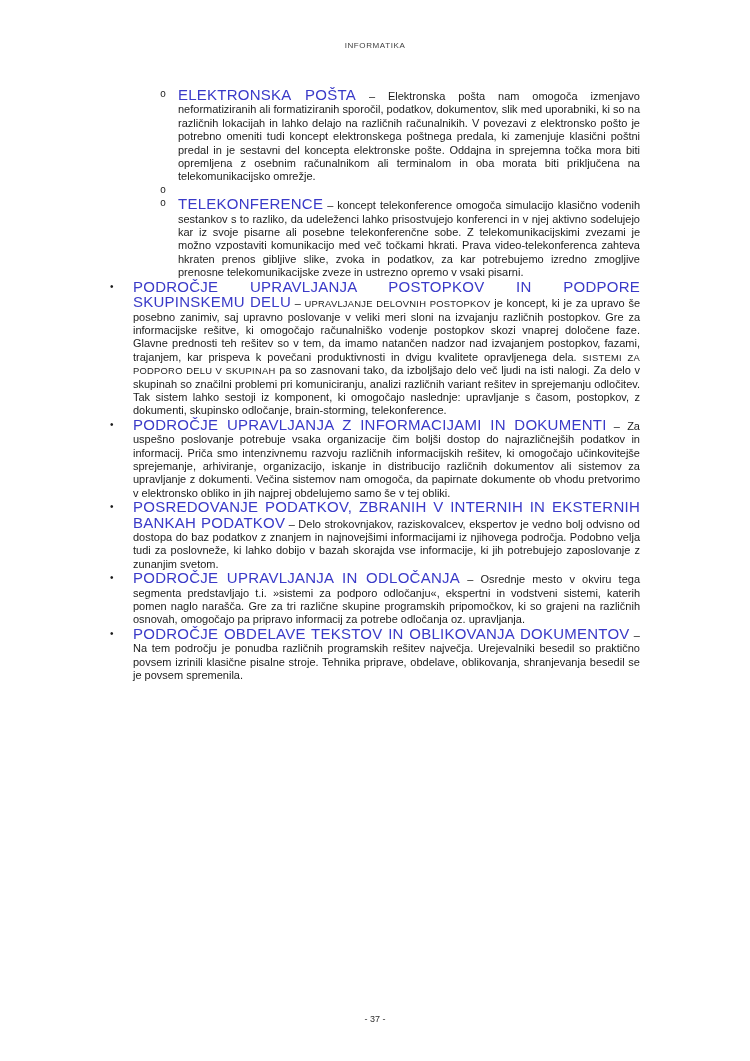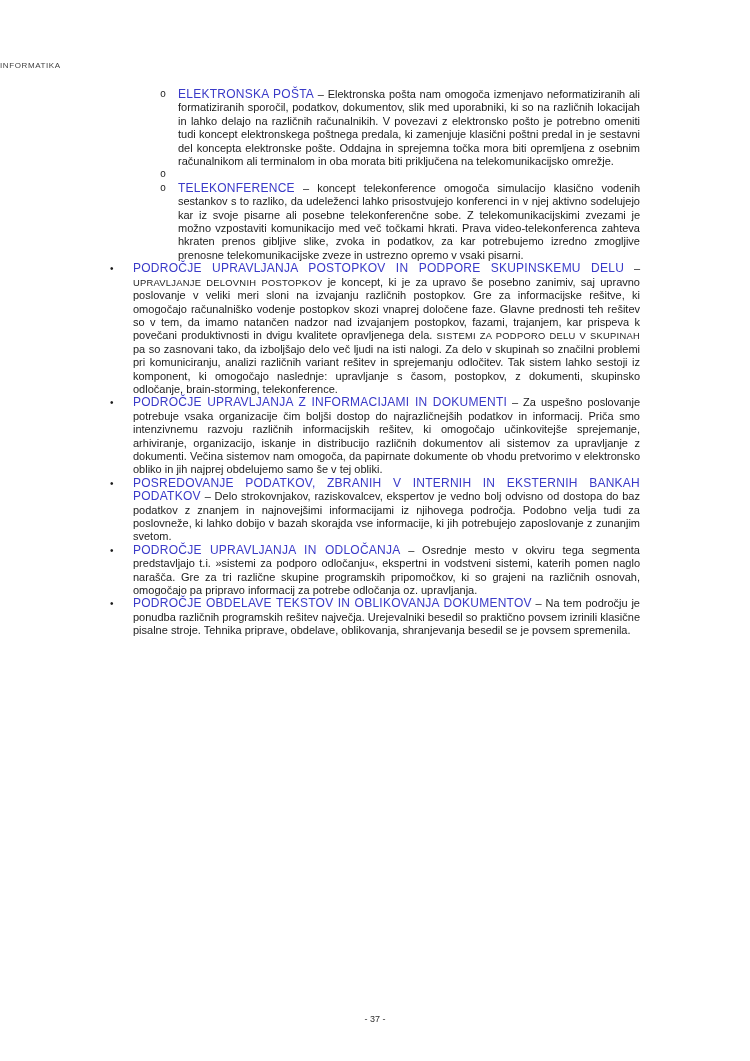--- a/index.html
+++ b/index.html
@@ -6,24 +6,23 @@
   .page {
     position:relative;
     width:750px; height:1061px;
     background:#ffffff;
     font-family:"Liberation Sans", sans-serif;
     color:#1c1c1c;
     overflow:hidden;
   }
   .header {
     position:absolute; top:41px; left:0; right:0;
-    text-align:left;
+    text-align:center;
     font-size:8px; letter-spacing:0.6px;
     color:#3d3d3d;
-    margin-top:20px;
   }
   .content {
     position:absolute; top:88px; left:110px; right:110px;
   }
   .footer {
     position:absolute; top:1014px; left:0; right:0;
     text-align:center;
     font-size:9px; color:#2e2e2e;
   }
   .item { display:flex; align-items:flex-start; }
@@ -36,21 +35,21 @@
     width:23px; flex:0 0 23px;
     font-size:10px; line-height:13.4px;
   }
   .level2 { padding-left:50px; }
   .level2 > .marker {
     width:18px; flex:0 0 18px;
     font-size:10px; line-height:13.4px;
     font-family:"Liberation Mono", monospace;
   }
   .run.heading-smallcaps-blue {
-    font-size:12px;
+    font-size:15px;
     letter-spacing:0.25px;
   }
   .run.smallcaps-black {
     font-size:9.4px;
     letter-spacing:0.25px;
     color:#1c1c1c;
   }
 </style>
 </head>
 <body>

